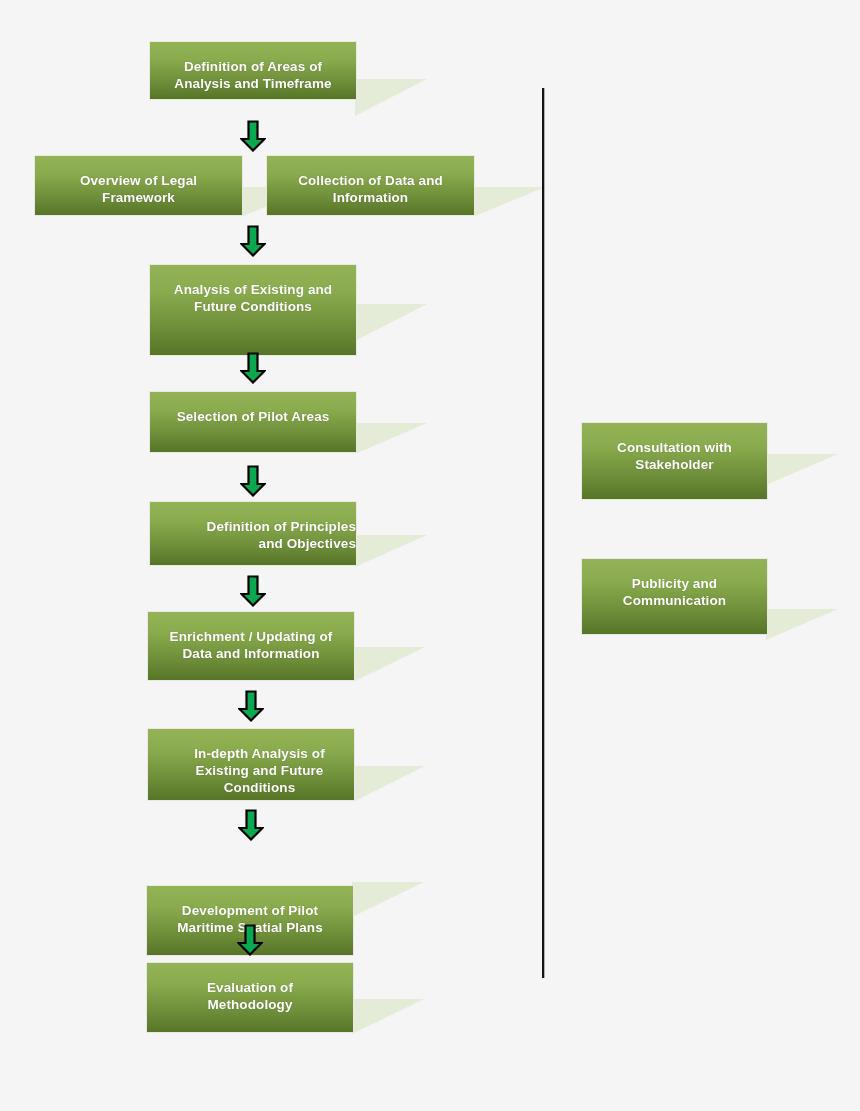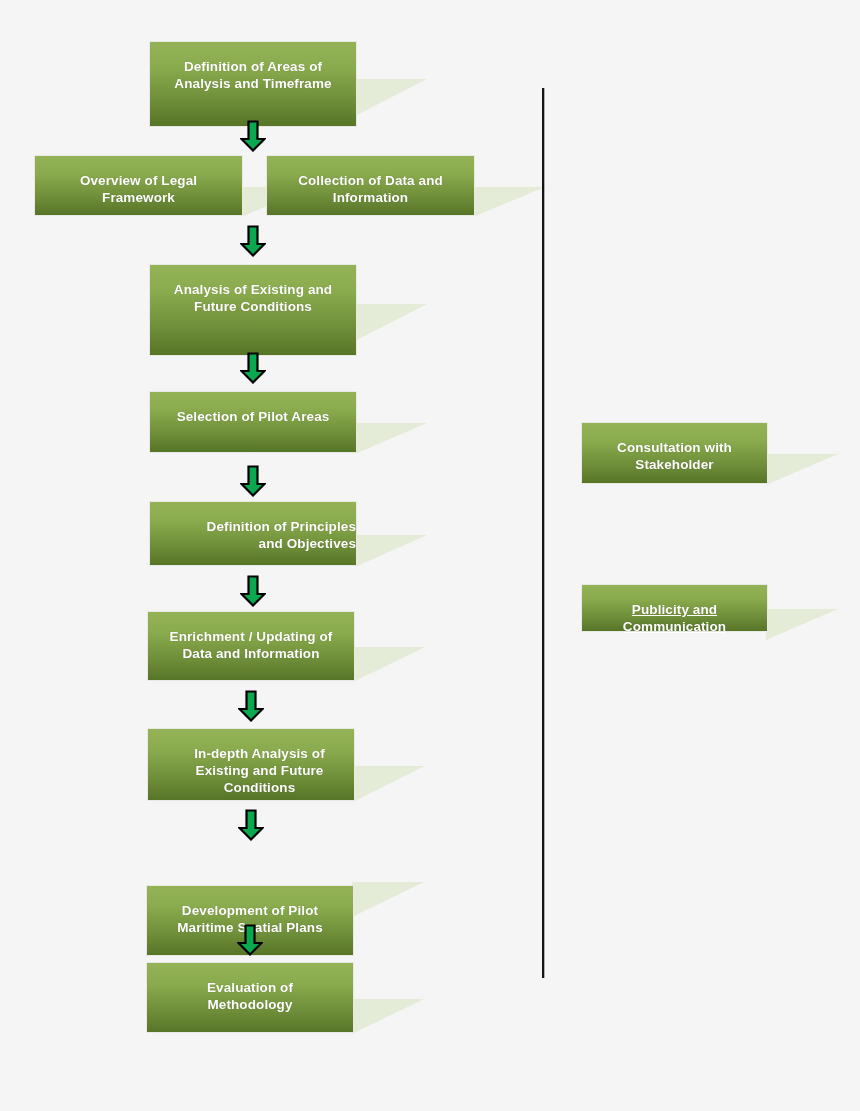--- a/index.html
+++ b/index.html
@@ -105,21 +105,21 @@
           <polygon points="8.5,1.5 17.5,1.5 17.5,19 24.5,19 13,30.5 1.5,19 8.5,19" fill="#0aa84f" stroke="#000000" stroke-width="2.2" stroke-linejoin="miter"></polygon>
         </svg></div>
       <div class="arrow" style="left: 238px; top: 809px; width: 26px; height: 32px;"><svg viewBox="0 0 26 32" width="26" height="32" xmlns="http://www.w3.org/2000/svg" preserveAspectRatio="none">
           <polygon points="8.5,1.5 17.5,1.5 17.5,19 24.5,19 13,30.5 1.5,19 8.5,19" fill="#0aa84f" stroke="#000000" stroke-width="2.2" stroke-linejoin="miter"></polygon>
         </svg></div>
       <div class="arrow" style="left: 237px; top: 924px; width: 26px; height: 32px;"><svg viewBox="0 0 26 32" width="26" height="32" xmlns="http://www.w3.org/2000/svg" preserveAspectRatio="none">
           <polygon points="8.5,1.5 17.5,1.5 17.5,19 24.5,19 13,30.5 1.5,19 8.5,19" fill="#0aa84f" stroke="#000000" stroke-width="2.2" stroke-linejoin="miter"></polygon>
         </svg></div>
     </div>
   <div id="layer-nodes">
-      <div class="node" style="left: 149px; top: 41px; width: 208px; height: 86px;">
+      <div class="node" style="left: 149px; top: 41px; width: 208px; height: 59px;">
         <span class="lbl">Definition of Areas of
 Analysis and Timeframe</span>
       </div>
       <div class="node" style="left: 34px; top: 155px; width: 209px; height: 61px;">
         <span class="lbl">Overview of Legal
 Framework</span>
       </div>
       <div class="node" style="left: 266px; top: 155px; width: 209px; height: 61px;">
         <span class="lbl">Collection of Data and
 Information</span>
@@ -145,23 +145,23 @@
 Conditions</span>
       </div>
       <div class="node" style="left: 146px; top: 845px; width: 208px; height: 71px; margin-top: 40px;">
         <span class="lbl">Development of Pilot
 Maritime Spatial Plans</span>
       </div>
       <div class="node" style="left: 146px; top: 962px; width: 208px; height: 71px;">
         <span class="lbl">Evaluation of
 Methodology</span>
       </div>
-      <div class="node" style="left: 581px; top: 422px; width: 187px; height: 62px;">
+      <div class="node" style="left: 581px; top: 422px; width: 187px; height: 78px;">
         <span class="lbl">Consultation with
 Stakeholder</span>
       </div>
-      <div class="node" style="left: 581px; top: 584px; width: 187px; height: 48px; text-decoration: underline;">
+      <div class="node" style="left: 581px; top: 558px; width: 187px; height: 77px;">
         <span class="lbl">Publicity and
 Communication</span>
       </div>
     </div>
 
 </div>
 
 </body></html>

